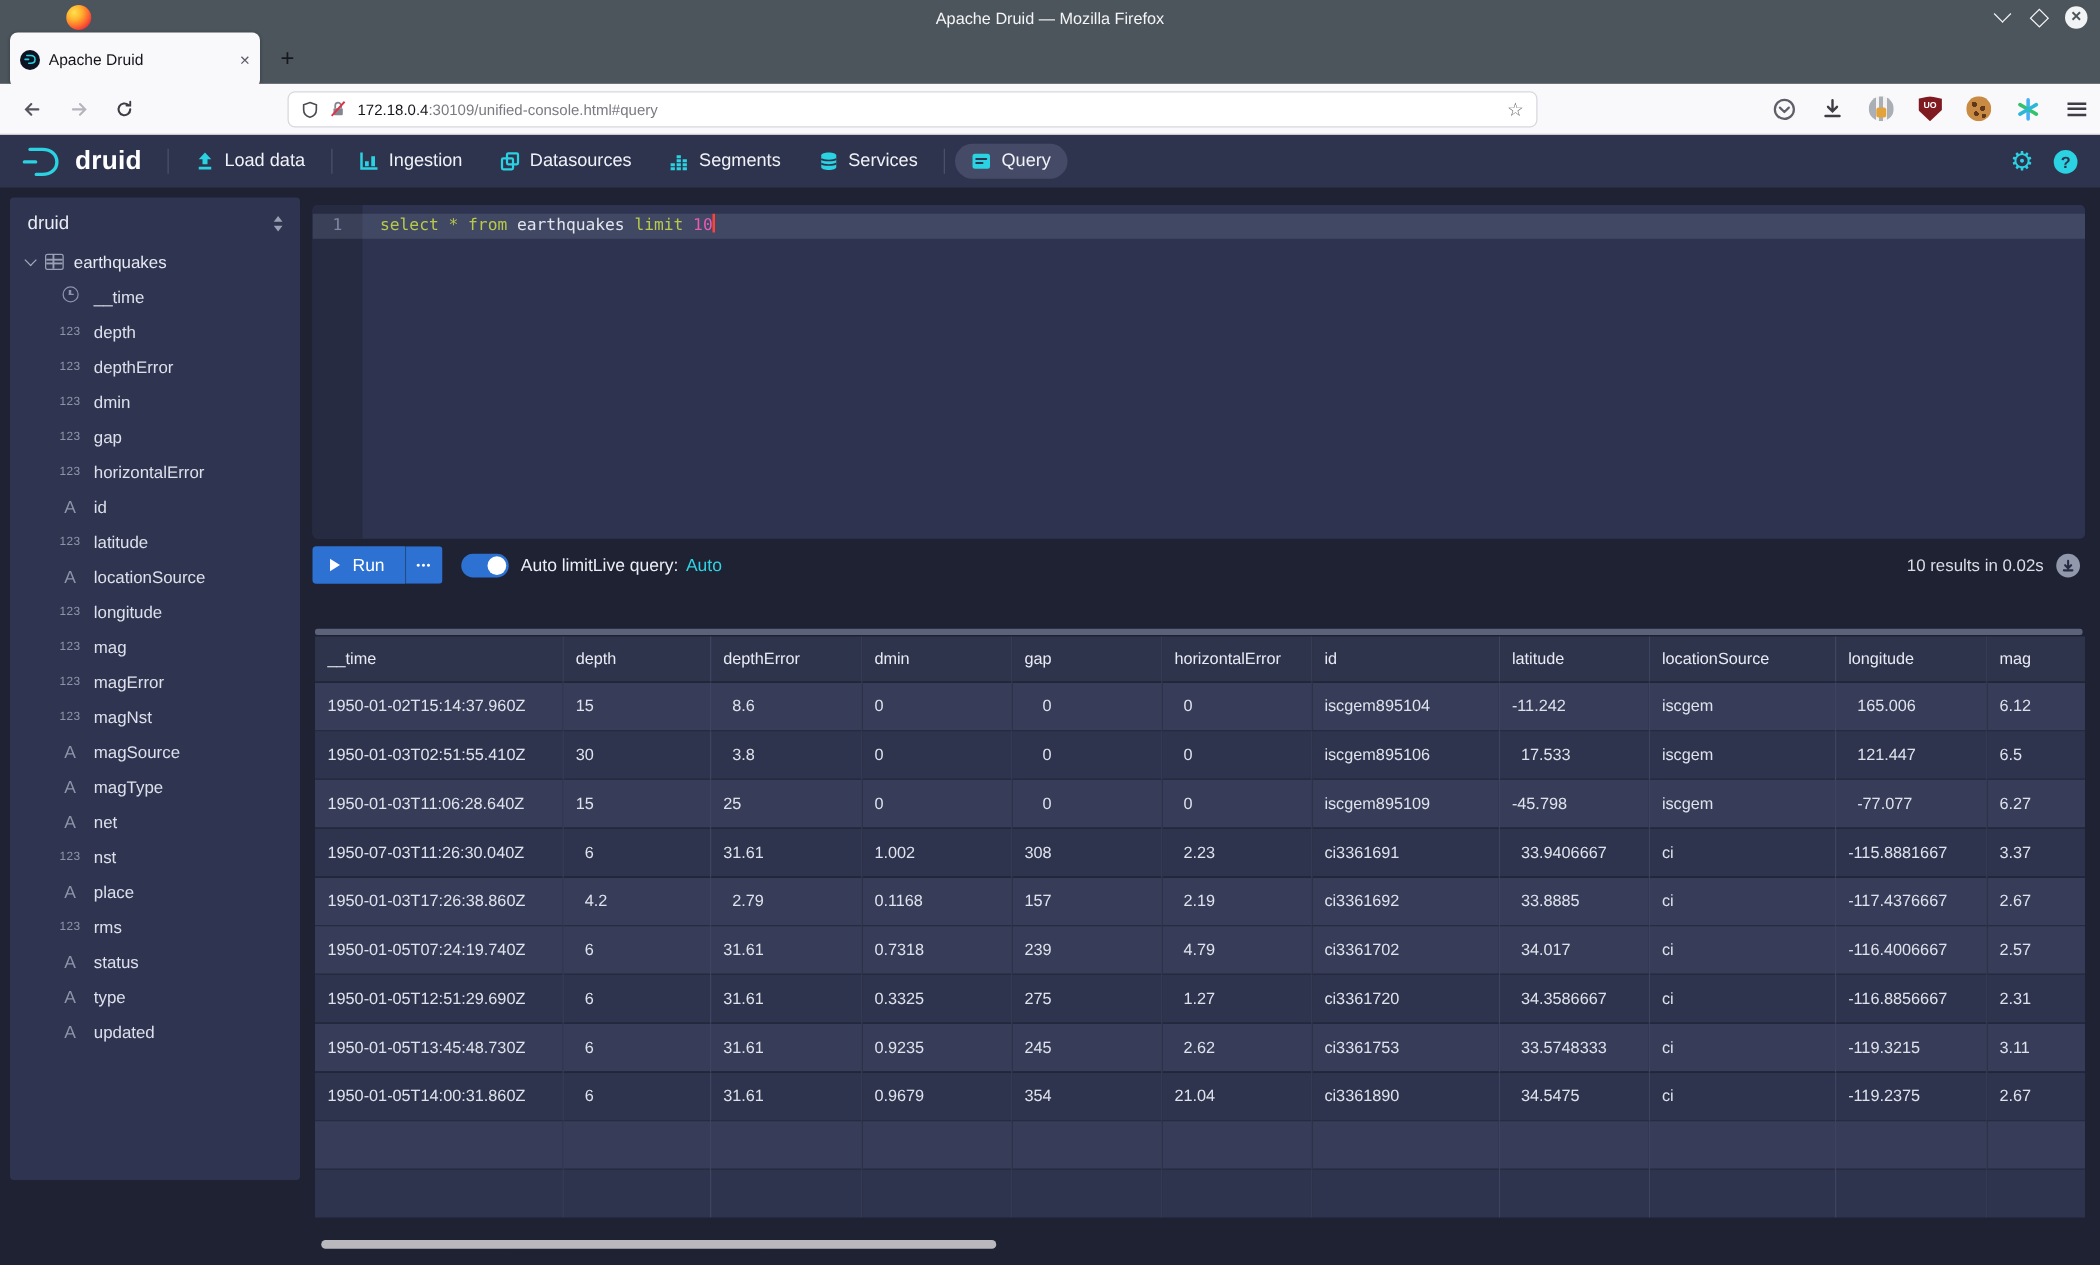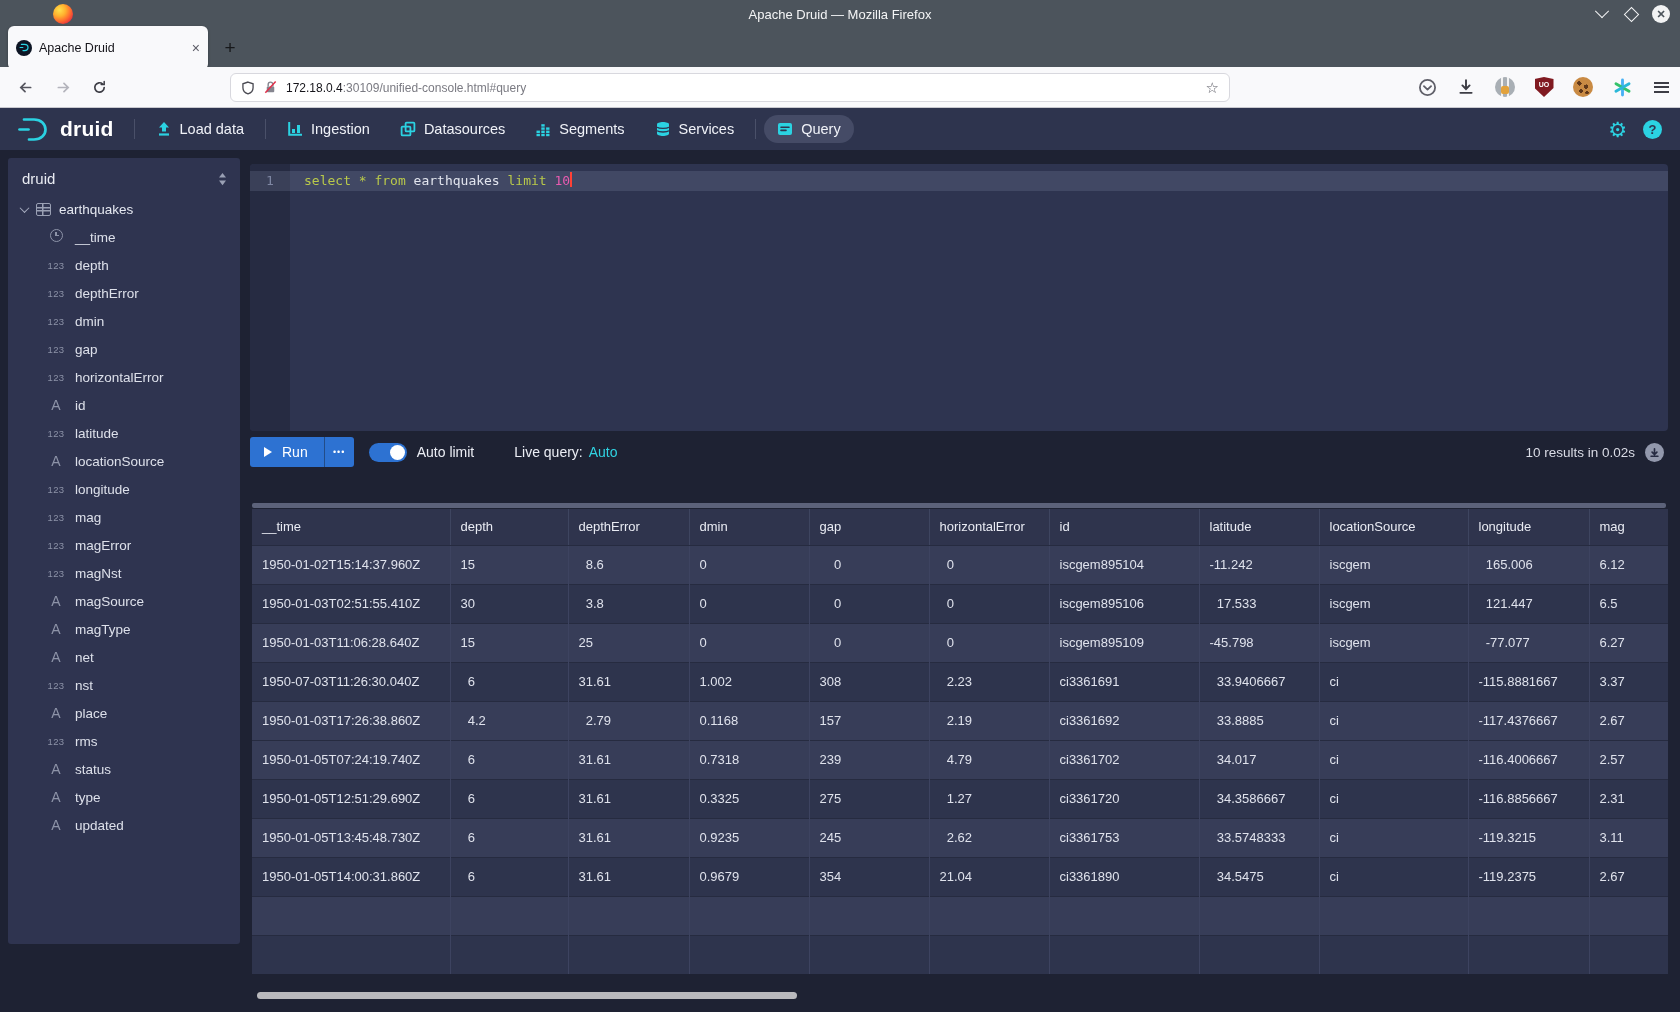--- a/index.html
+++ b/index.html
@@ -119,21 +119,21 @@
   .runbar { position:absolute; left:250px; top:437px; width:1418px; height:30px;
     display:flex; align-items:center; color:#eceef5; font-size:14px; }
   .btn-run { height:30px; display:flex; align-items:center; gap:10px; background:#2d72d2; color:#fff;
     border:none; border-radius:3px 0 0 3px; padding:0 16px 0 14px; font-size:14px; font-family:inherit; cursor:pointer; }
   .play { width:0; height:0; border-left:8px solid #fff; border-top:5px solid transparent; border-bottom:5px solid transparent; }
   .btn-more { height:30px; width:30px; background:#2d72d2; color:#fff; border:none; border-left:1px solid rgba(17,20,24,.4);
     border-radius:0 3px 3px 0; font-size:9px; letter-spacing:1px; cursor:pointer; padding:0; }
   .switch { margin-left:15px; width:38px; height:19px; border-radius:10px; background:#2d72d2; position:relative; cursor:pointer; flex:none; }
   .knob { position:absolute; right:2px; top:2px; width:15px; height:15px; border-radius:50%; background:#fff; }
   .lbl-autolimit { margin-left:10px; }
-  .livequery { margin-left:40px; display:flex; gap:6px; }
+  .livequery { display:flex; gap:6px; }
   .lq-val { color:#30d3e2; cursor:pointer; }
   .spacer { flex:1; }
   .results-info { font-size:13.5px; color:#dadce6; }
   .dl-circle { width:19px; height:19px; margin:0 4px 0 10px; border-radius:50%; background:#9298ac;
     display:flex; align-items:center; justify-content:center; color:#262b42; cursor:pointer; }
 
   
   .splitter { position:absolute; left:252px; top:503px; width:1414px; height:5px; background:#5c627a; border-radius:2px; }
   .results { position:absolute; left:252px; top:509px; width:1416px; height:494px; overflow:hidden; }
   table.grid { border-collapse:collapse; table-layout:fixed; width:1416px; font-size:13px; }

